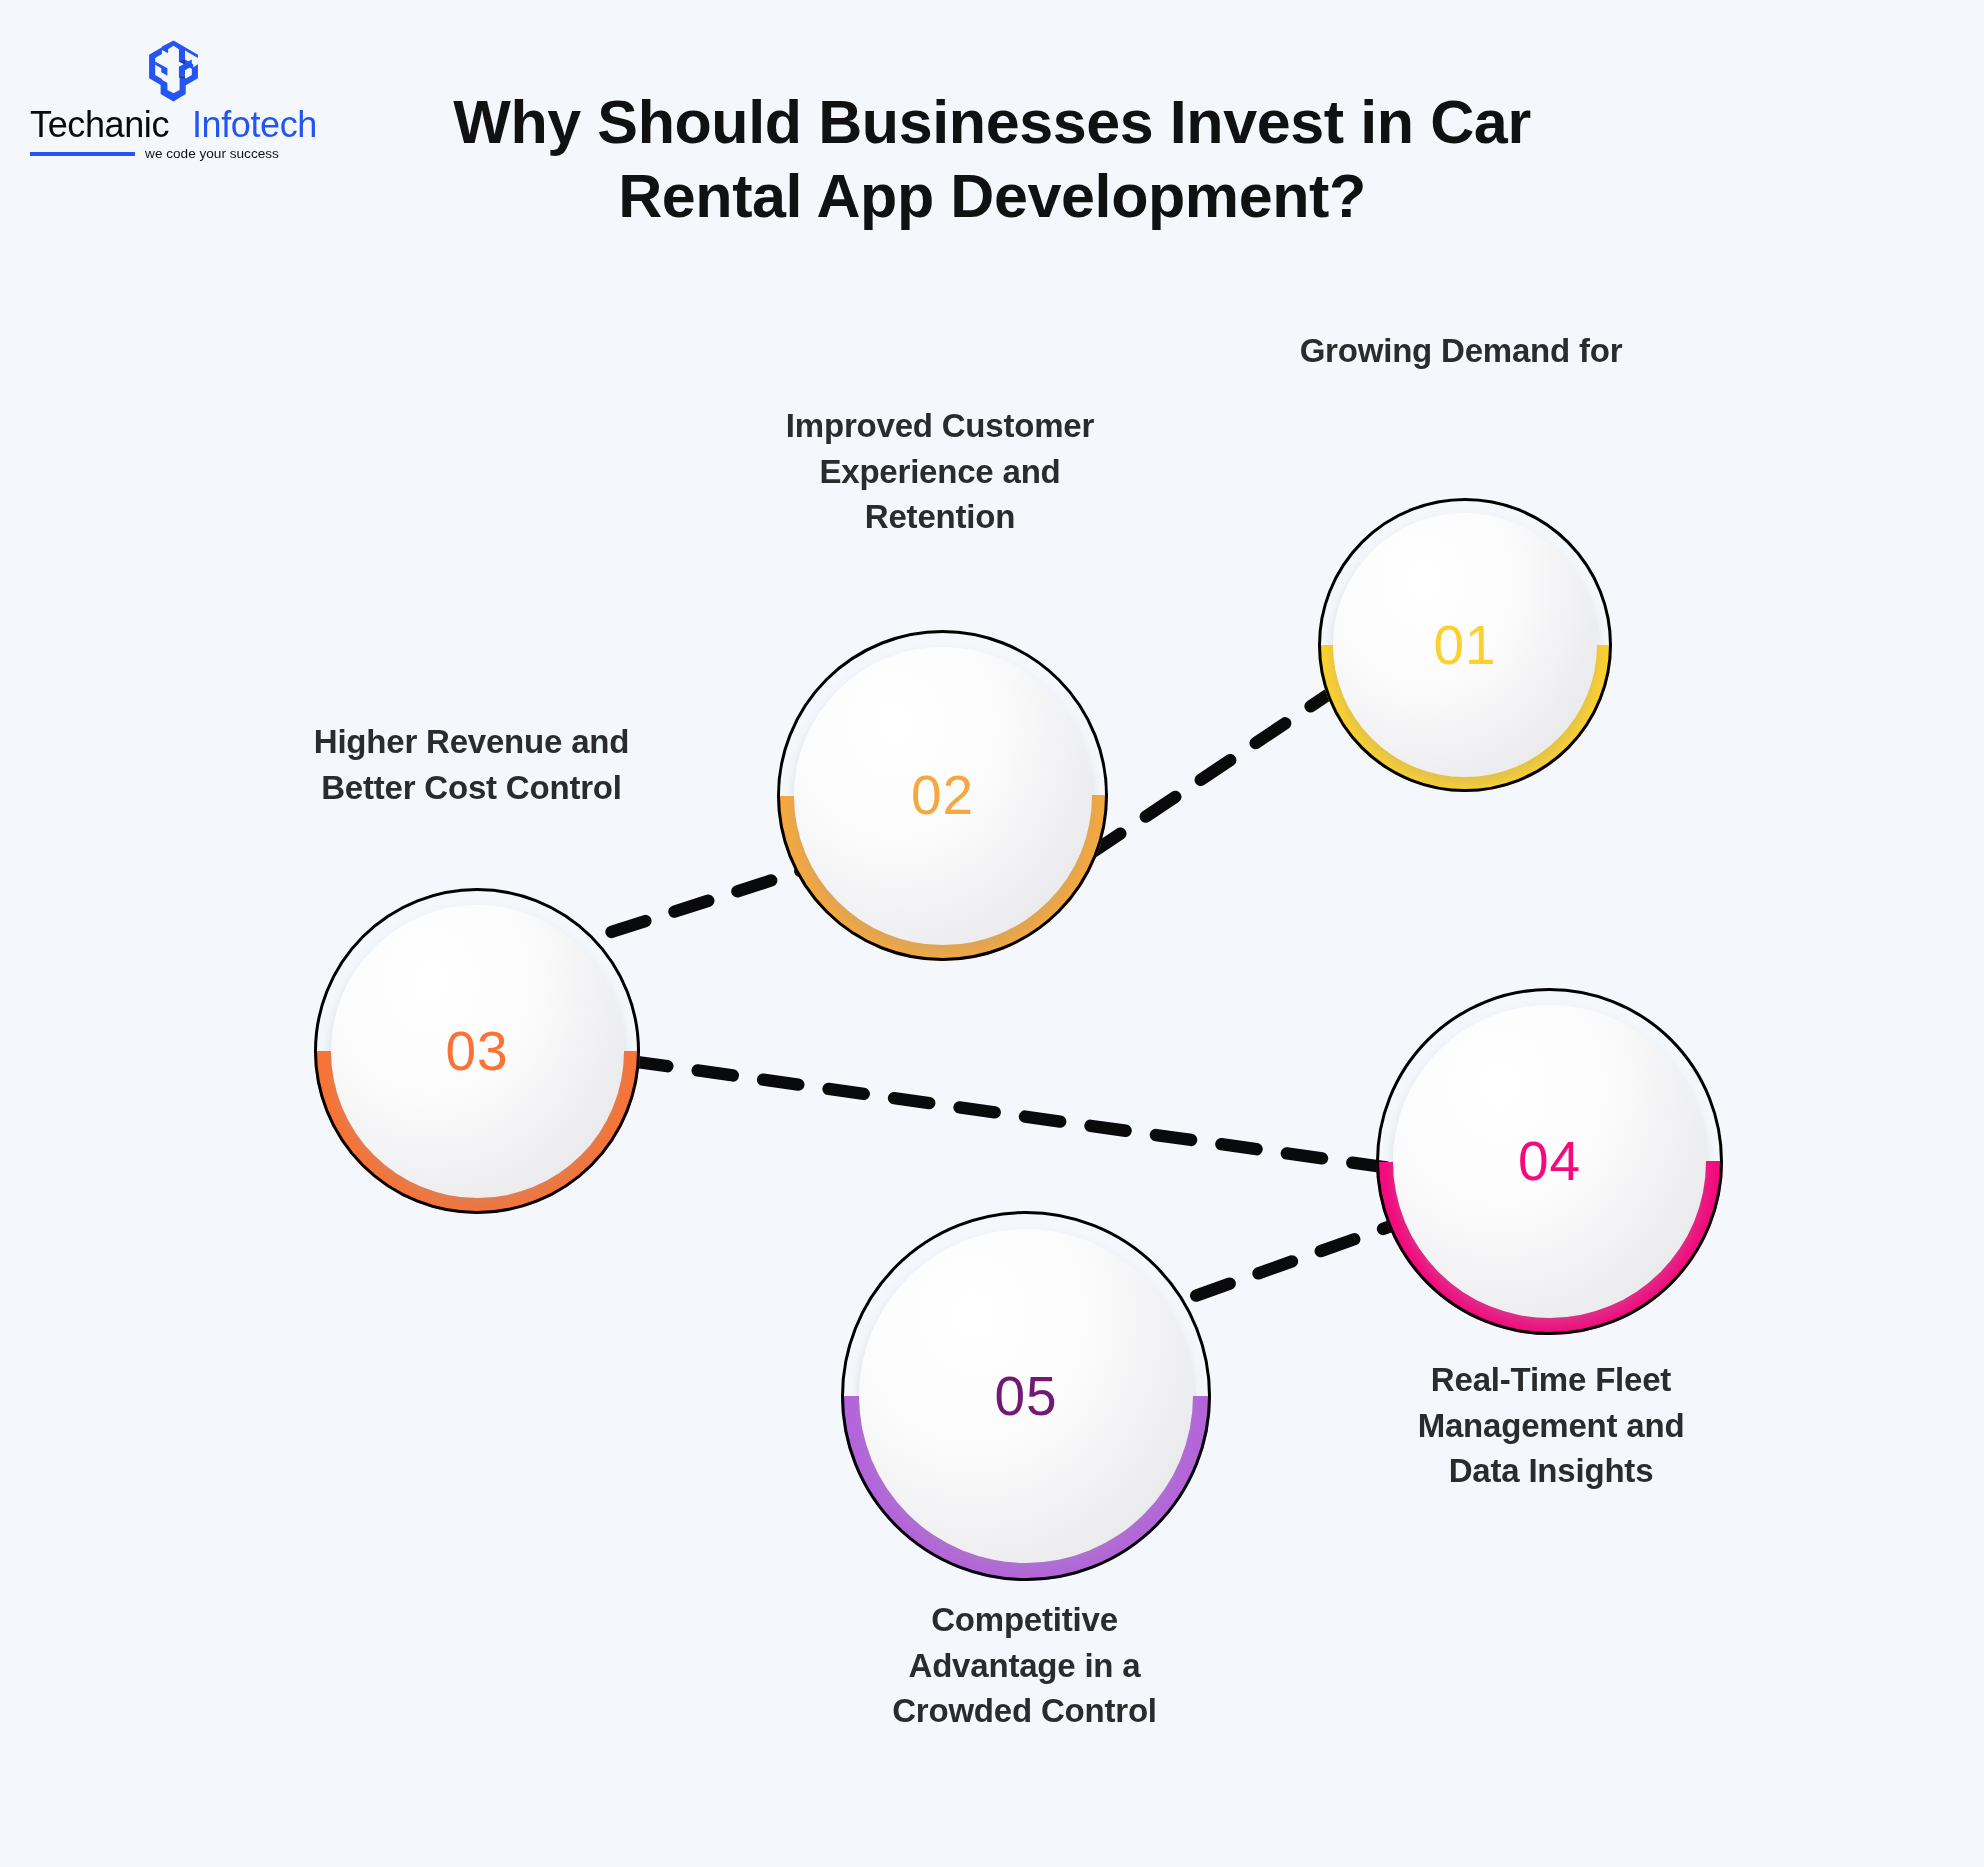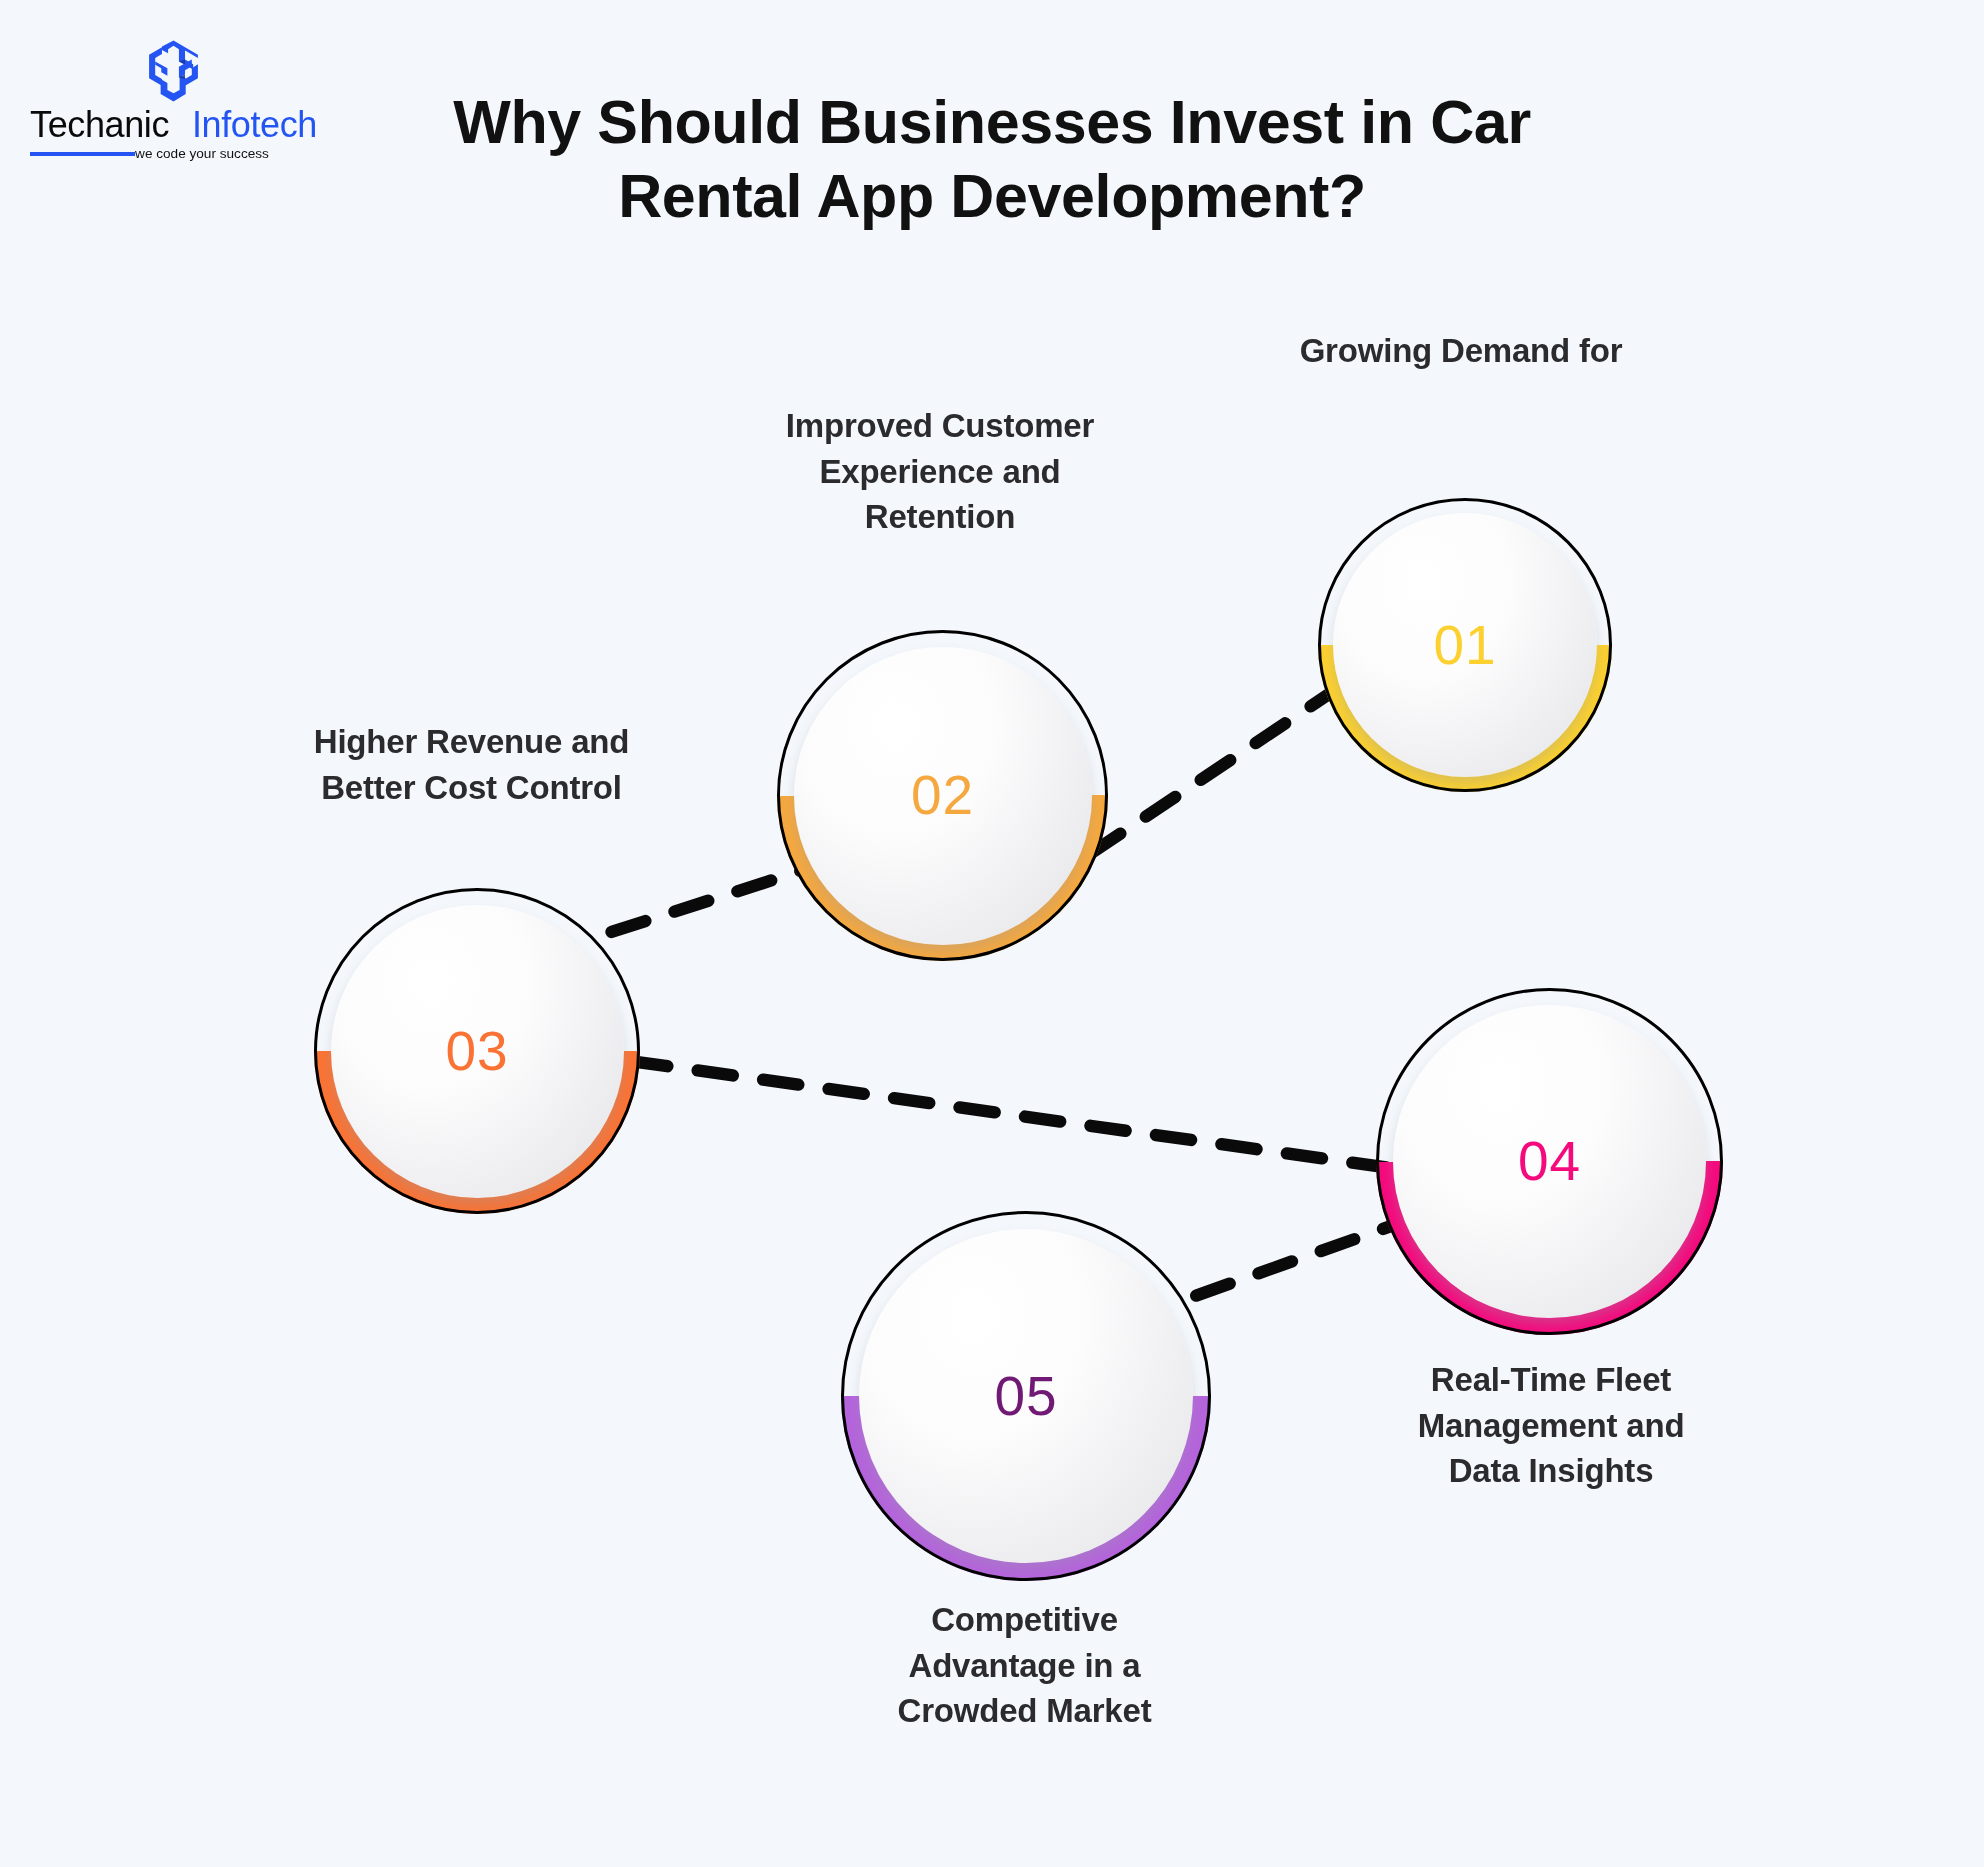--- a/index.html
+++ b/index.html
@@ -30,21 +30,21 @@
   }
   #logo-text-row {
     display:flex; align-items:center;
     font-size:36px; font-weight:400; letter-spacing:-0.4px;
     line-height:1;
     gap:23px;
   }
   .logo-t1 { color:#0A0A0A; }
   .logo-t2 { color:#2455F2; }
   #logo-sub-row {
-    display:flex; align-items:center; gap:0;
+    display:flex; align-items:center; gap:10px;
     margin-top:4.1px; width:100%;
   }
   #logo-rule { flex:0 0 105px; height:4.1px; background:#2455F2; }
   #logo-tag { font-size:13.6px; color:#111; white-space:nowrap; line-height:1; }
 
   
   #title {
     position:absolute;
     left:372px; top:85px;
     width:1240px;
@@ -197,17 +197,17 @@
 
   <div class="node" style="left:841px; top:1211px; width:370px; height:370px;">
     <div class="arc" style="background:conic-gradient(from 90deg, #B564DC 0deg 180deg, rgba(0,0,0,0) 180deg 360deg);"></div>
     <div class="inner" style="left:18px; top:18px; right:18px; bottom:18px;"></div>
     <div class="ring"></div>
     <div class="num" style="color:#701a75;">05</div>
   </div>
   <div class="caption" style="left:797px; top:1597px; width:455px;">
     <div>Competitive</div>
     <div>Advantage in a</div>
-    <div>Crowded Market</div>
+    <div>Crowded Control</div>
   </div>
 
 </div>
 
 
 </body></html>

